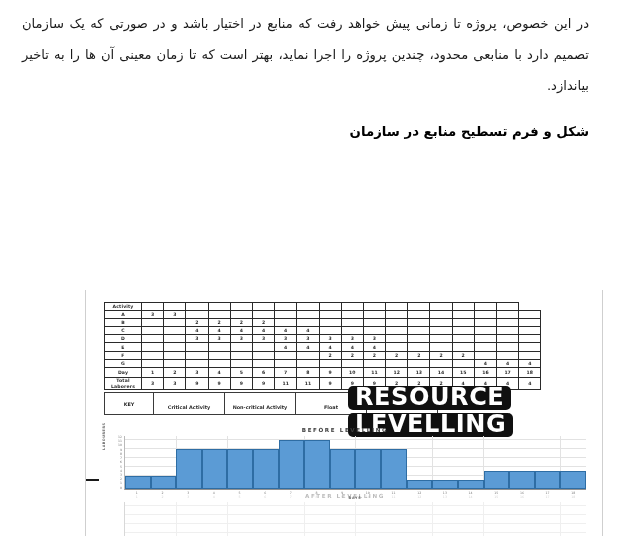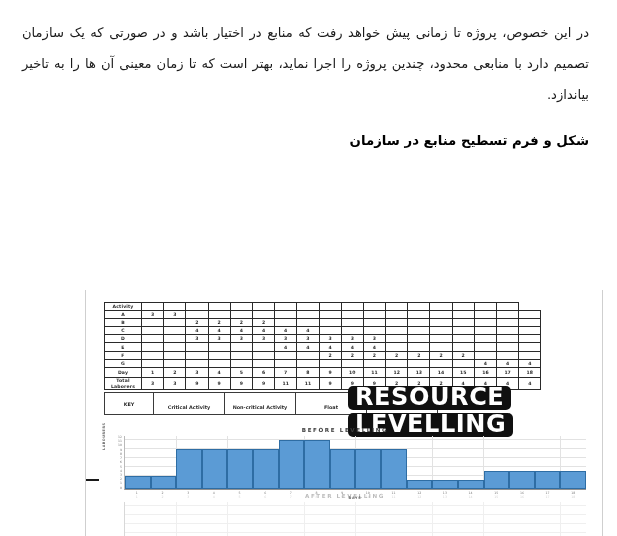--- a/index.html
+++ b/index.html
@@ -30,21 +30,21 @@
     direction: rtl;
     text-align: justify;
     text-align-last: right;
     font-size: 13.1px;
     line-height: 31px;
     color: #1a1a1a;
     margin: 0;
     padding: 0;
   }
   .para-block { margin-bottom: 18px; }
-  .para-block.first { padding-top: 17px; }
+  .para-block.first { padding-top: 8px; }
 
   .heading {
     direction: rtl;
     text-align: right;
     font-size: 13.3px;
     font-weight: bold;
     line-height: 22px;
     color: #000;
     margin: 0;
     padding-top: 2px;

